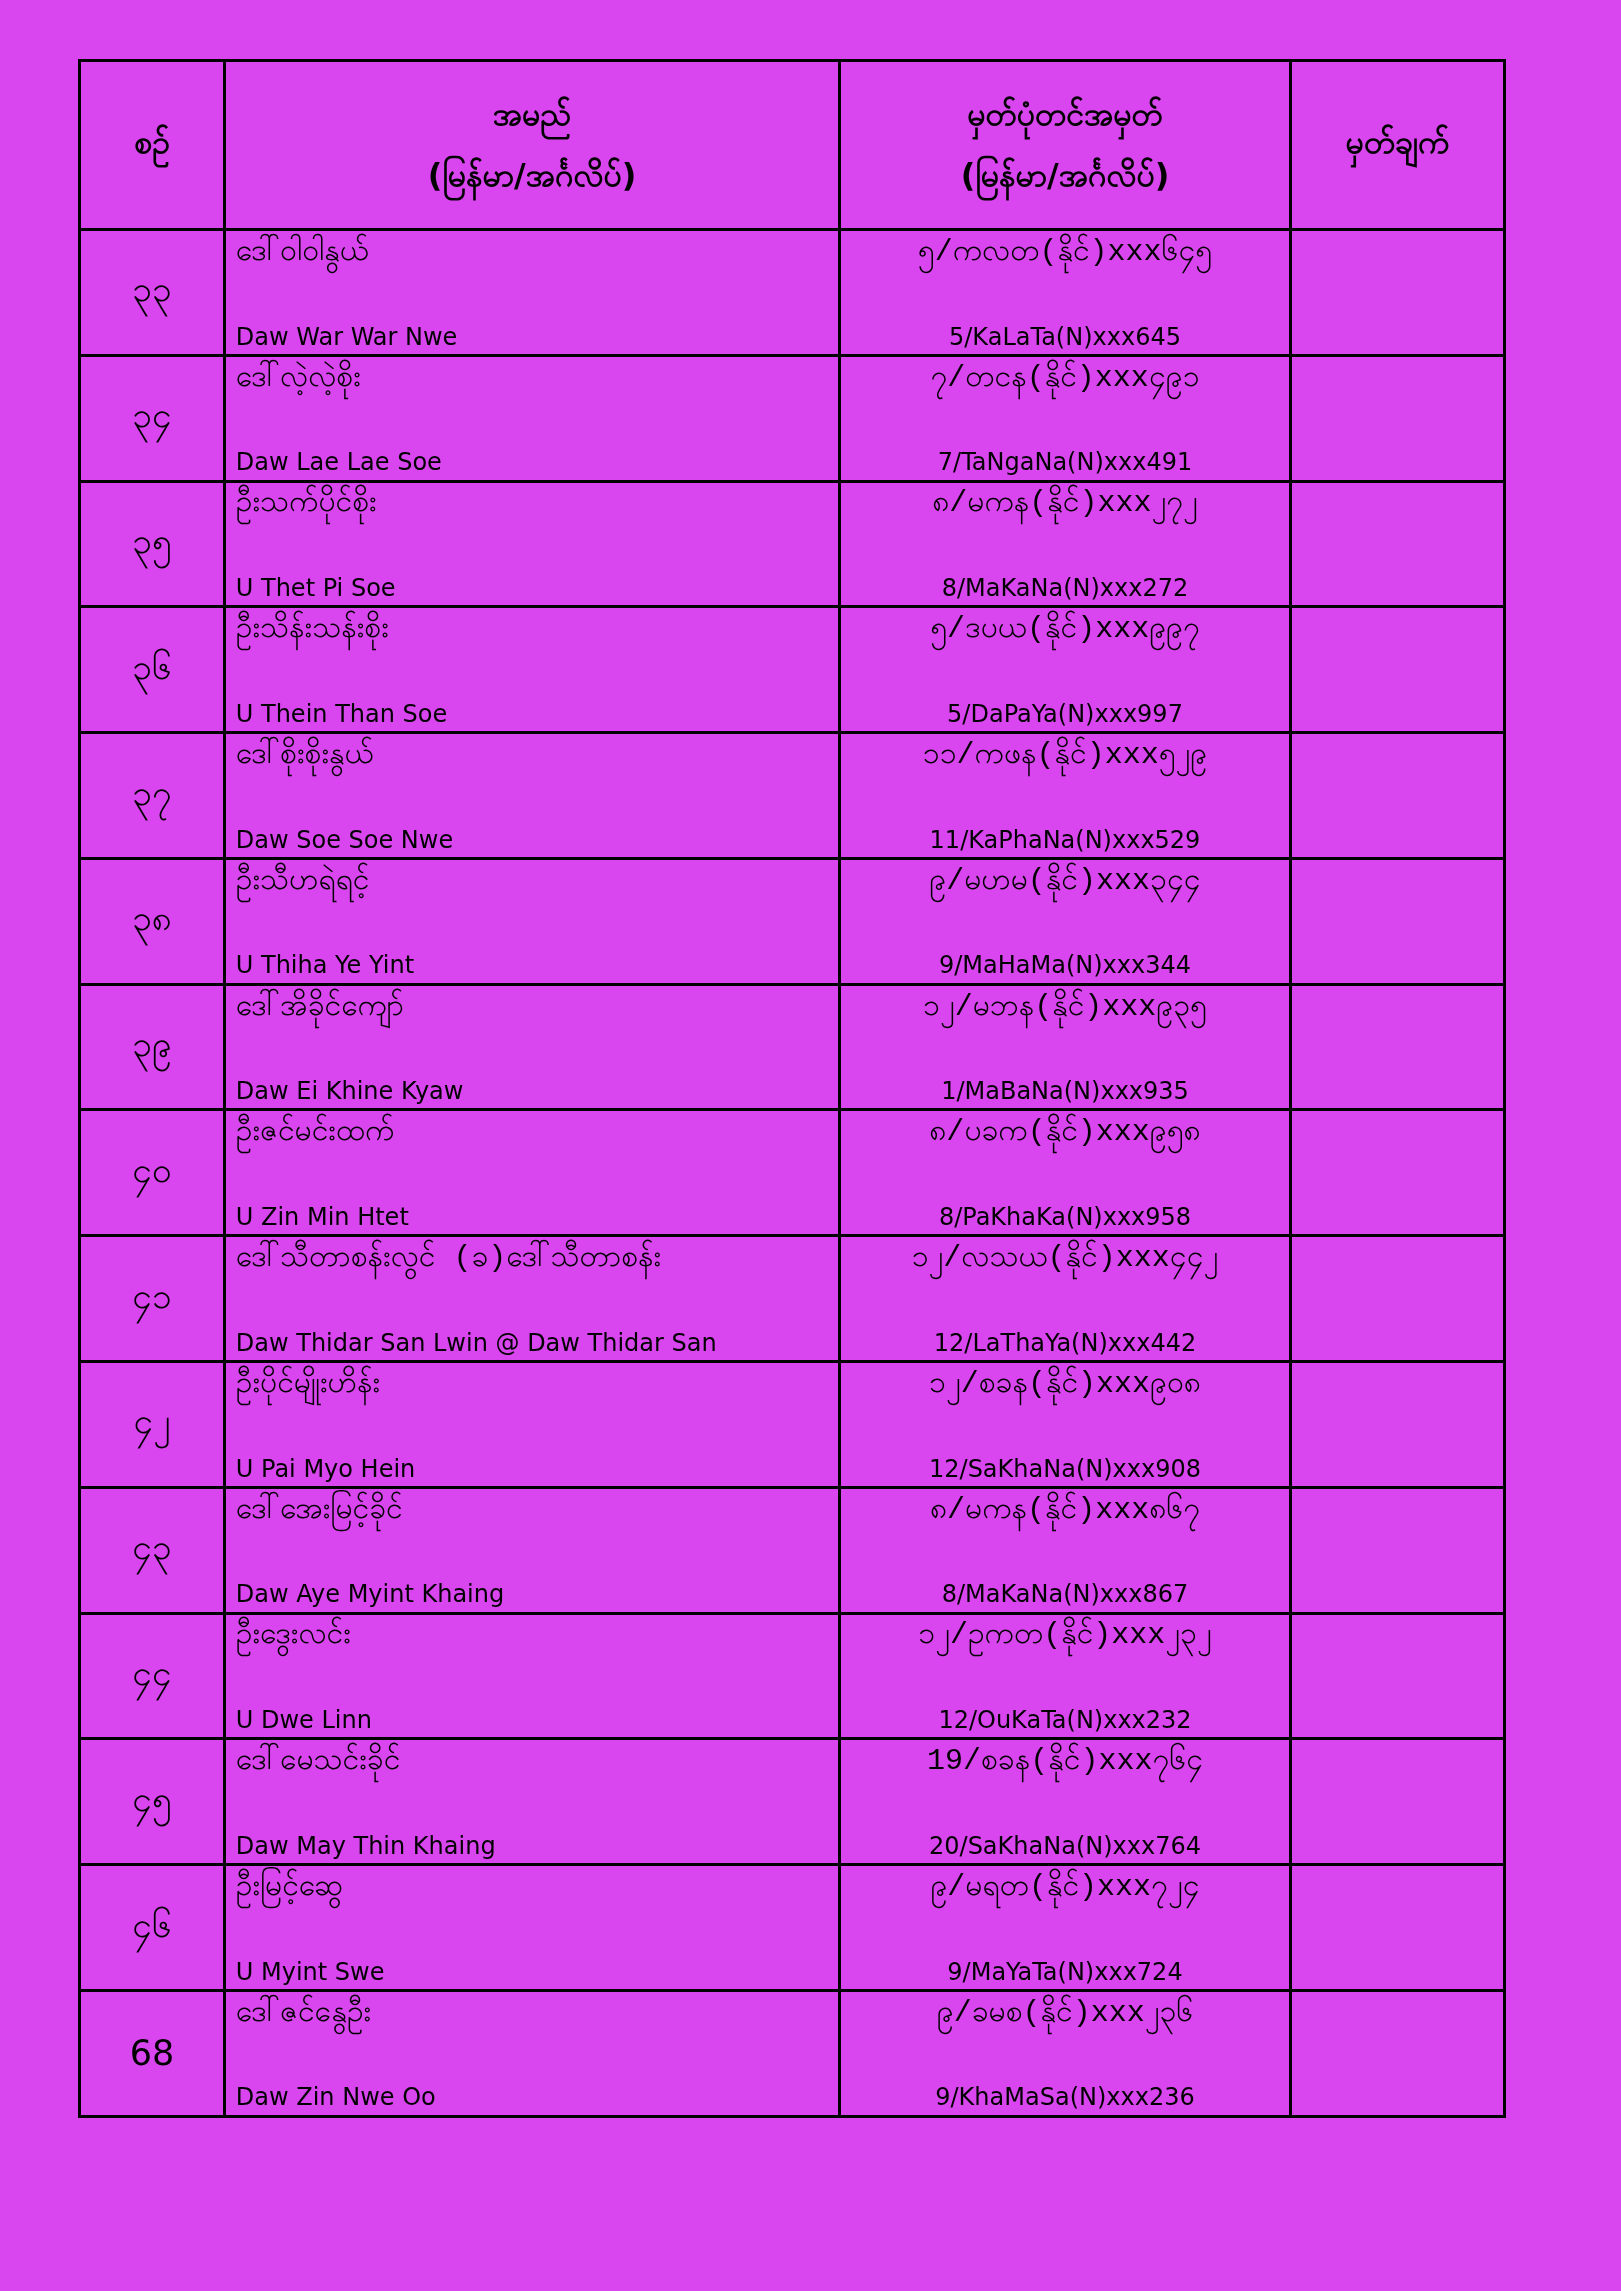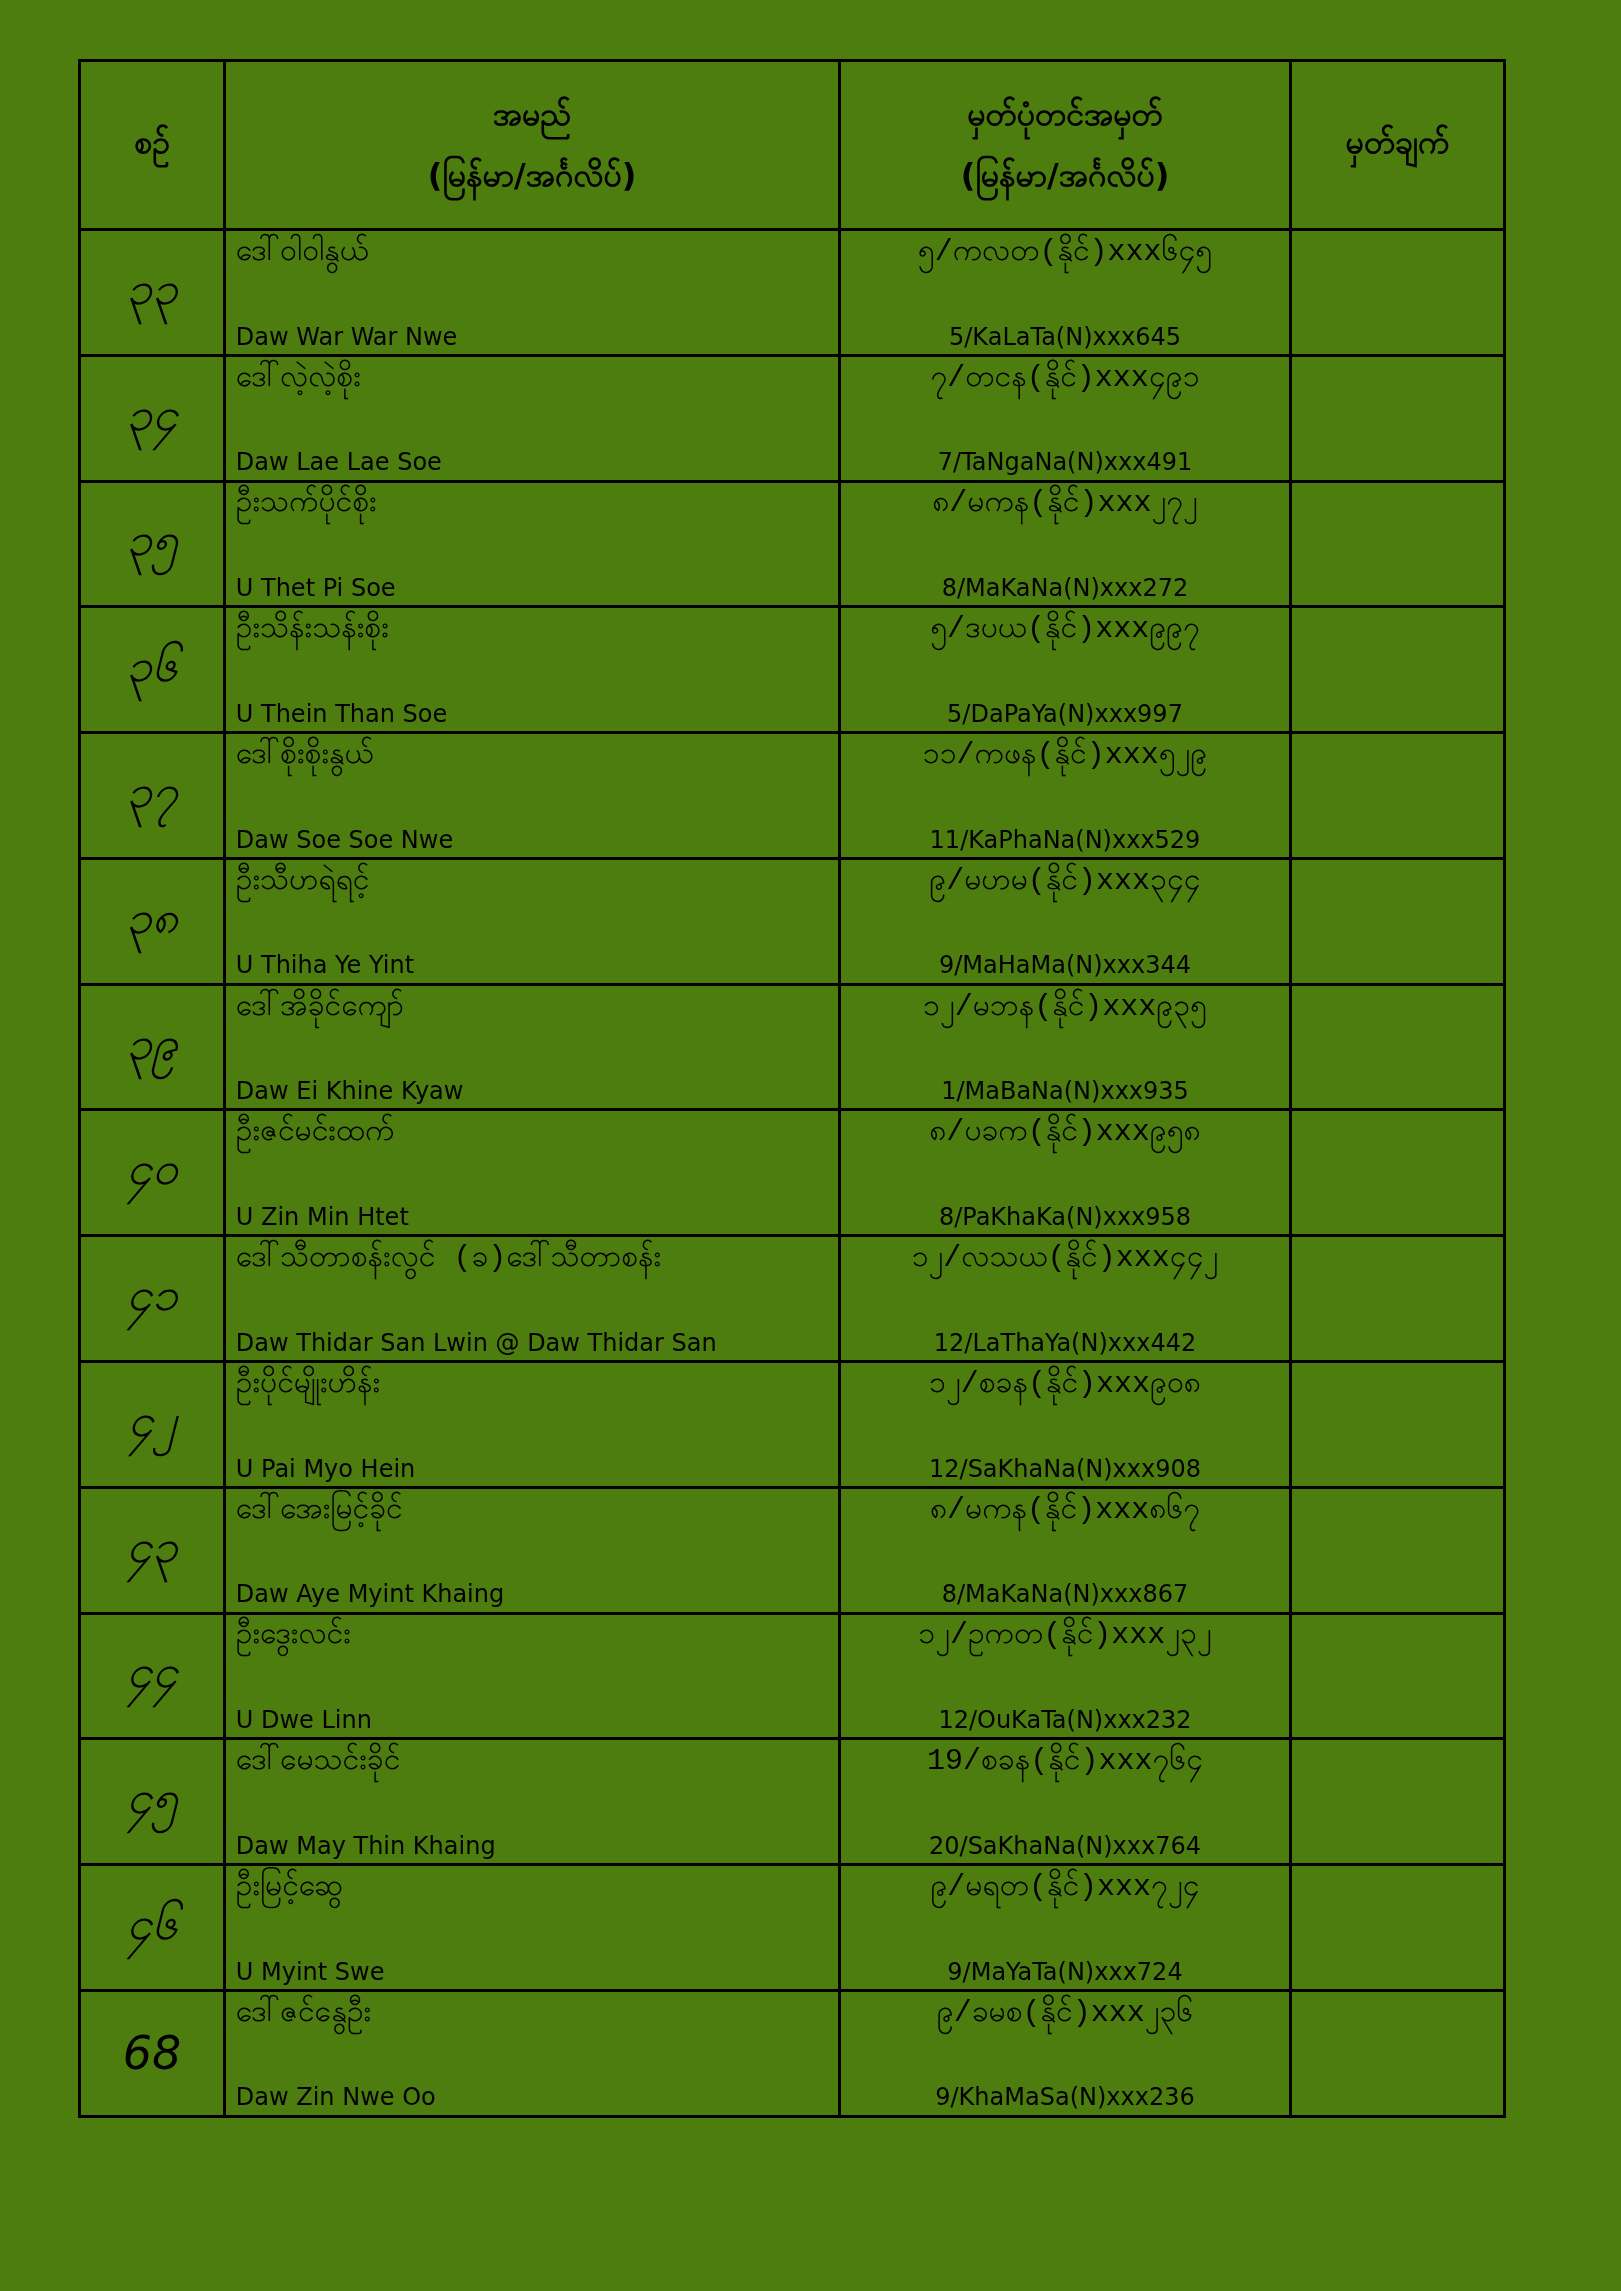--- a/index.html
+++ b/index.html
@@ -5,21 +5,21 @@
   * { margin: 0; padding: 0; box-sizing: border-box; }
   html, body {
     background: #ffffff;
     font-family: "DejaVu Sans", "Liberation Sans", sans-serif;
     color: #000000;
   }
   .page {
     position: relative;
     width: 1621px;
     height: 2292px;
-    background: #4d7c0f;
+    background: #d946ef;
   }
   table.roster {
     position: absolute;
     left: 78px;
     top: 59px;
     width: 1424px;
     border-collapse: collapse;
     table-layout: fixed;
   }
   table.roster col.c1 { width: 145px; }
@@ -29,22 +29,21 @@
   table.roster td, table.roster th {
     border: 3.9px solid #000000;
     vertical-align: middle;
     overflow: hidden;
   }
   thead th { height: 169px; font-weight: bold; font-size: 32px; text-align: center; }
   thead .hline { line-height: 1.9; }
   tbody tr { height: 123px; }
   td.serial {
     text-align: center;
-    font-size: 46px;
-    font-style: italic;
+    font-size: 35px;
   }
   td.namecell, td.regcell { height: 123px; padding: 3.9px 0; }
   .twoLine {
     height: 115px;
     display: flex;
     flex-direction: column;
     justify-content: space-between;
   }
   td.namecell .twoLine { padding-left: 9.8px; text-align: left; }
   td.regcell .twoLine { text-align: center; align-items: center; }

